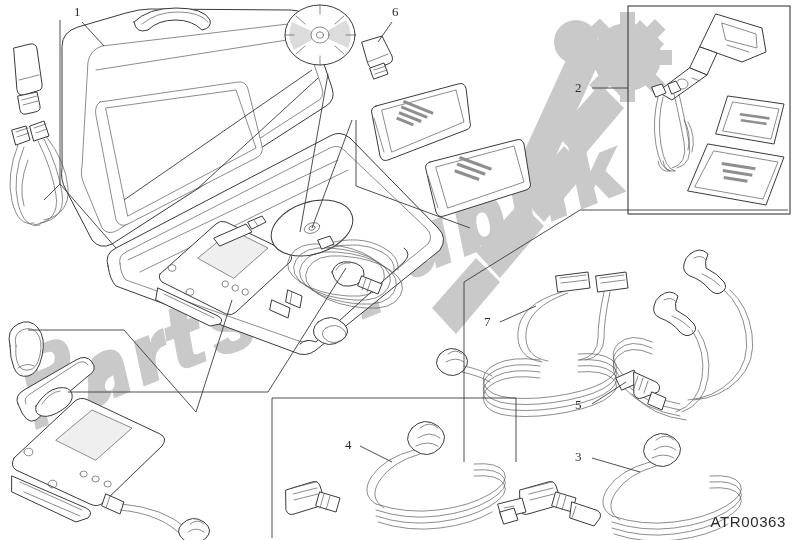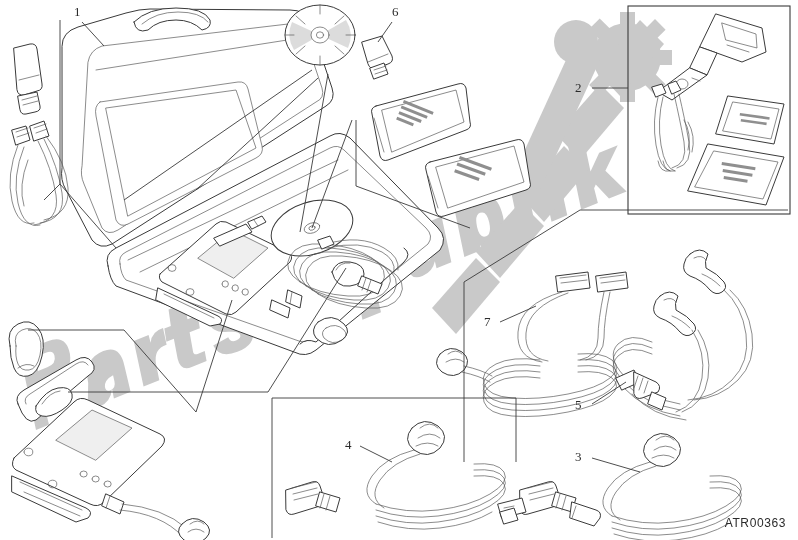--- a/index.html
+++ b/index.html
@@ -36,21 +36,21 @@
     font-size: 13px;
     color: #2b2b2b;
     line-height: 1;
     user-select: none;
   }
   #partcode {
     position: absolute;
     right: 12px;
     bottom: 10px;
     font-family: "Liberation Sans", sans-serif;
-    font-size: 12px;
+    font-size: 15px;
     letter-spacing: 0.6px;
     color: #2b2b2b;
   }
   .bktext { fill: #8f8f8f; }
 </style>
 </head>
 <body>
 
 <div id="sheet">
 

